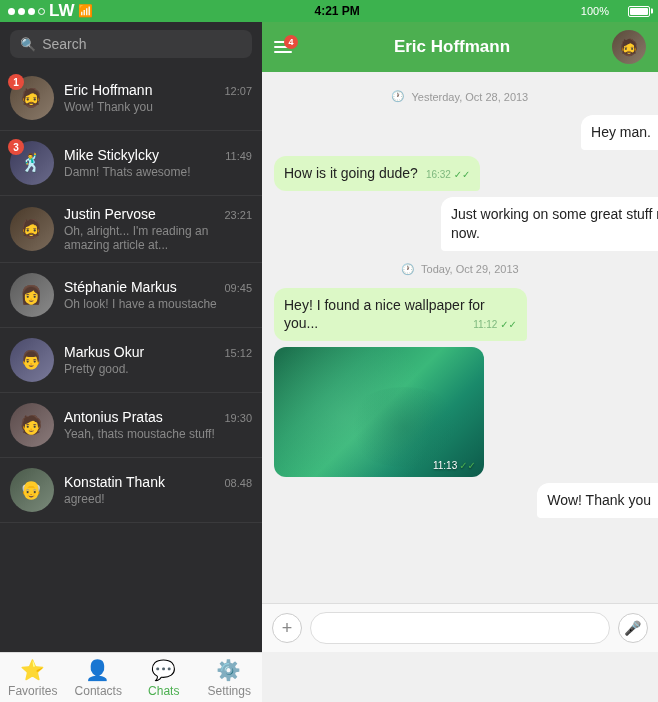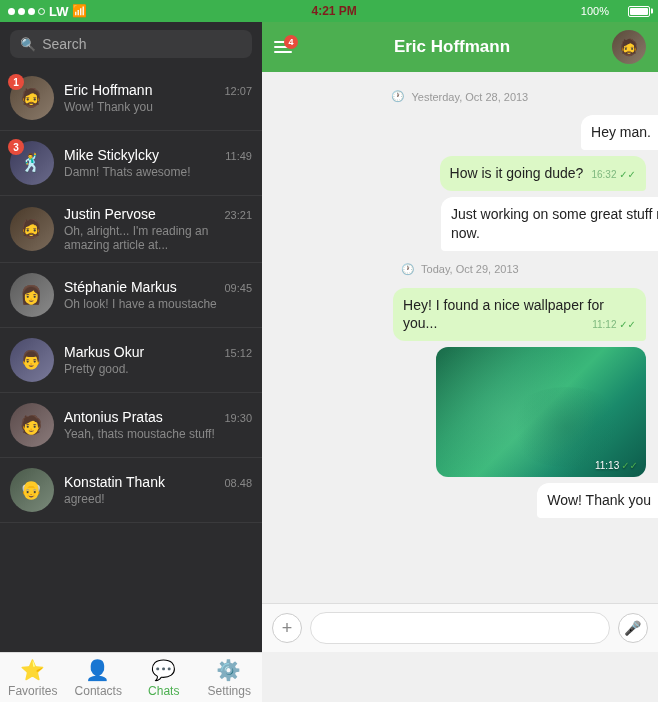--- a/index.html
+++ b/index.html
@@ -28,23 +28,23 @@
       align-items: center;
       gap: 4px;
     }
     .status-dots { display: flex; gap: 3px; }
     .dot {
       width: 7px; height: 7px;
       border-radius: 50%;
       background: white;
     }
     .dot.empty { background: transparent; border: 1.5px solid white; }
-    .status-lw { color: white; font-size: 13px; font-weight: 600; }
+    .status-lw { color: white; font-size: 17px; font-weight: 600; }
     .wifi-icon { color: white; font-size: 12px; }
-    .status-time { color: #7f1d1d; font-size: 12px; font-weight: 600; }
+    .status-time { color: #000000; font-size: 12px; font-weight: 600; }
     .status-right { display: flex; align-items: center; gap: 19px; }
     .battery-pct { color: white; font-size: 11px; }
     .battery-icon {
       width: 22px; height: 11px;
       border: 1.5px solid white;
       border-radius: 2px;
       position: relative;
       display: flex;
       align-items: center;
       padding: 1px;
@@ -224,21 +224,21 @@
       font-size: 11px;
       margin: 6px 0;
     }
     .clock-icon { font-size: 11px; }
 
     .msg-row {
       display: flex;
       width: 100%;
     }
     .msg-row.incoming { justify-content: flex-end; margin-left: 48px; }
-    .msg-row.outgoing { justify-content: flex-end; }
+    .msg-row.outgoing { justify-content: flex-start; }
 
     .bubble {
       max-width: 68%;
       padding: 8px 10px;
       border-radius: 12px;
       font-size: 14px;
       line-height: 1.35;
       position: relative;
     }
     .bubble.incoming {

